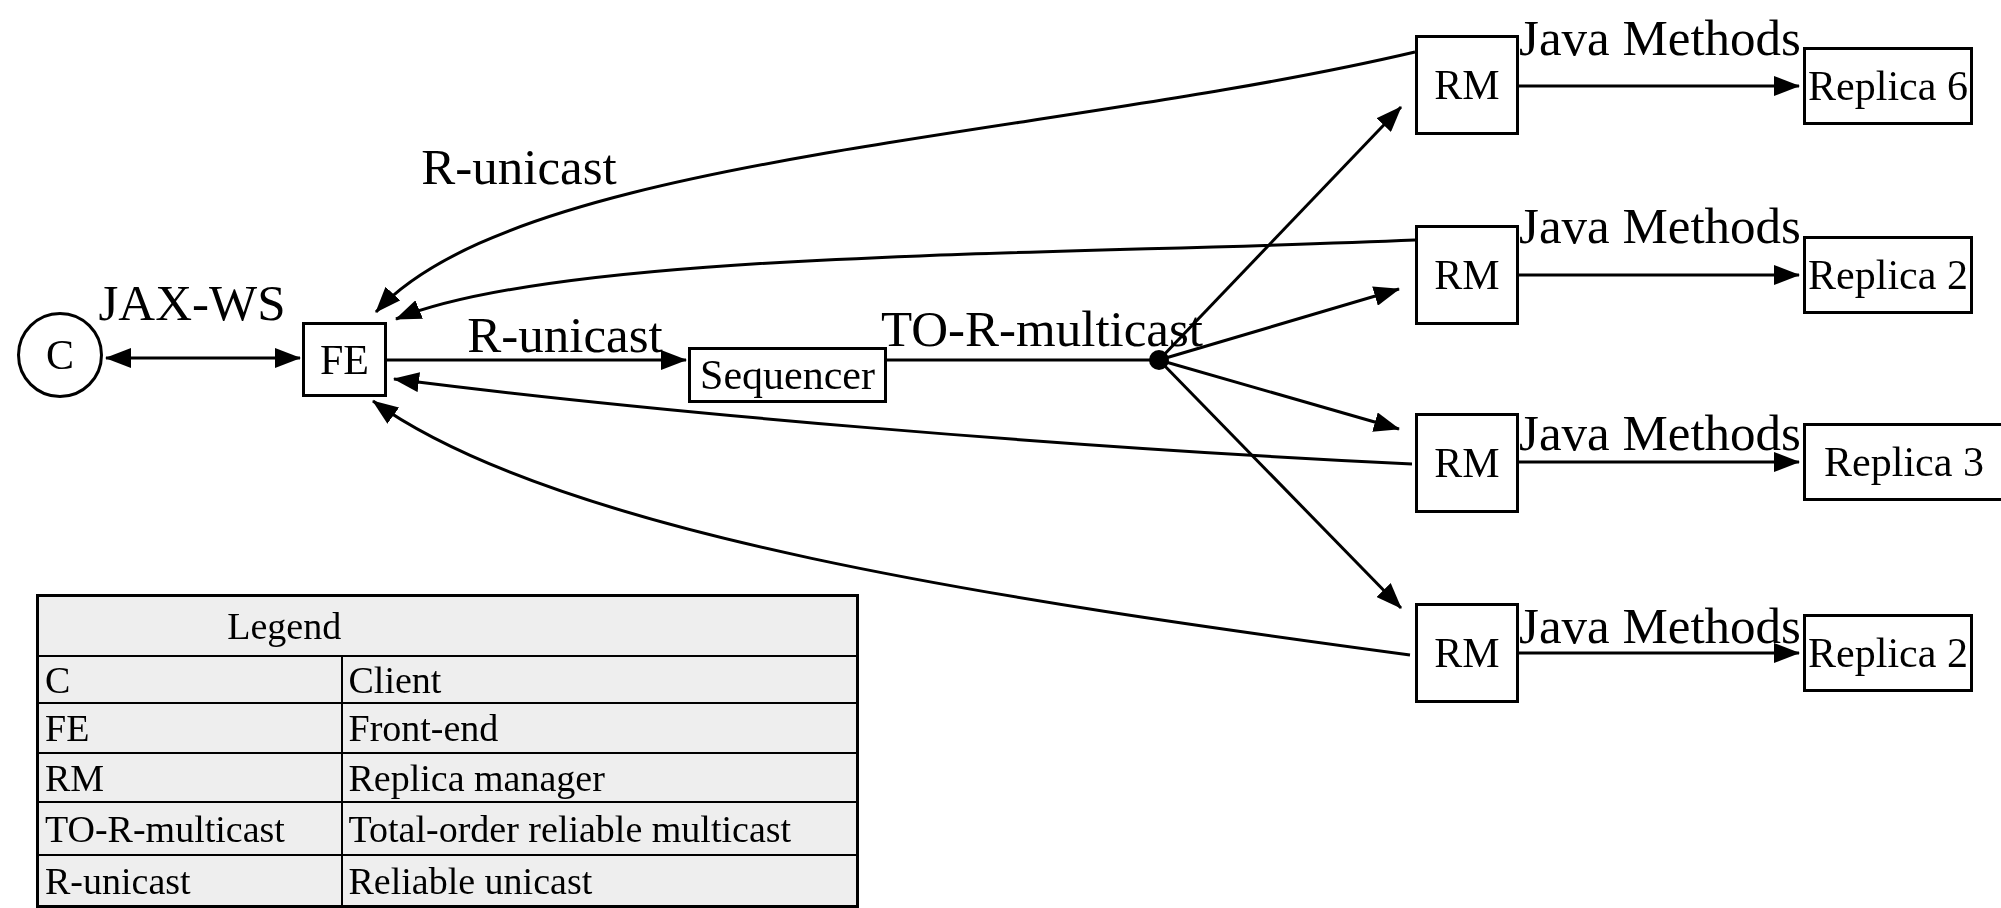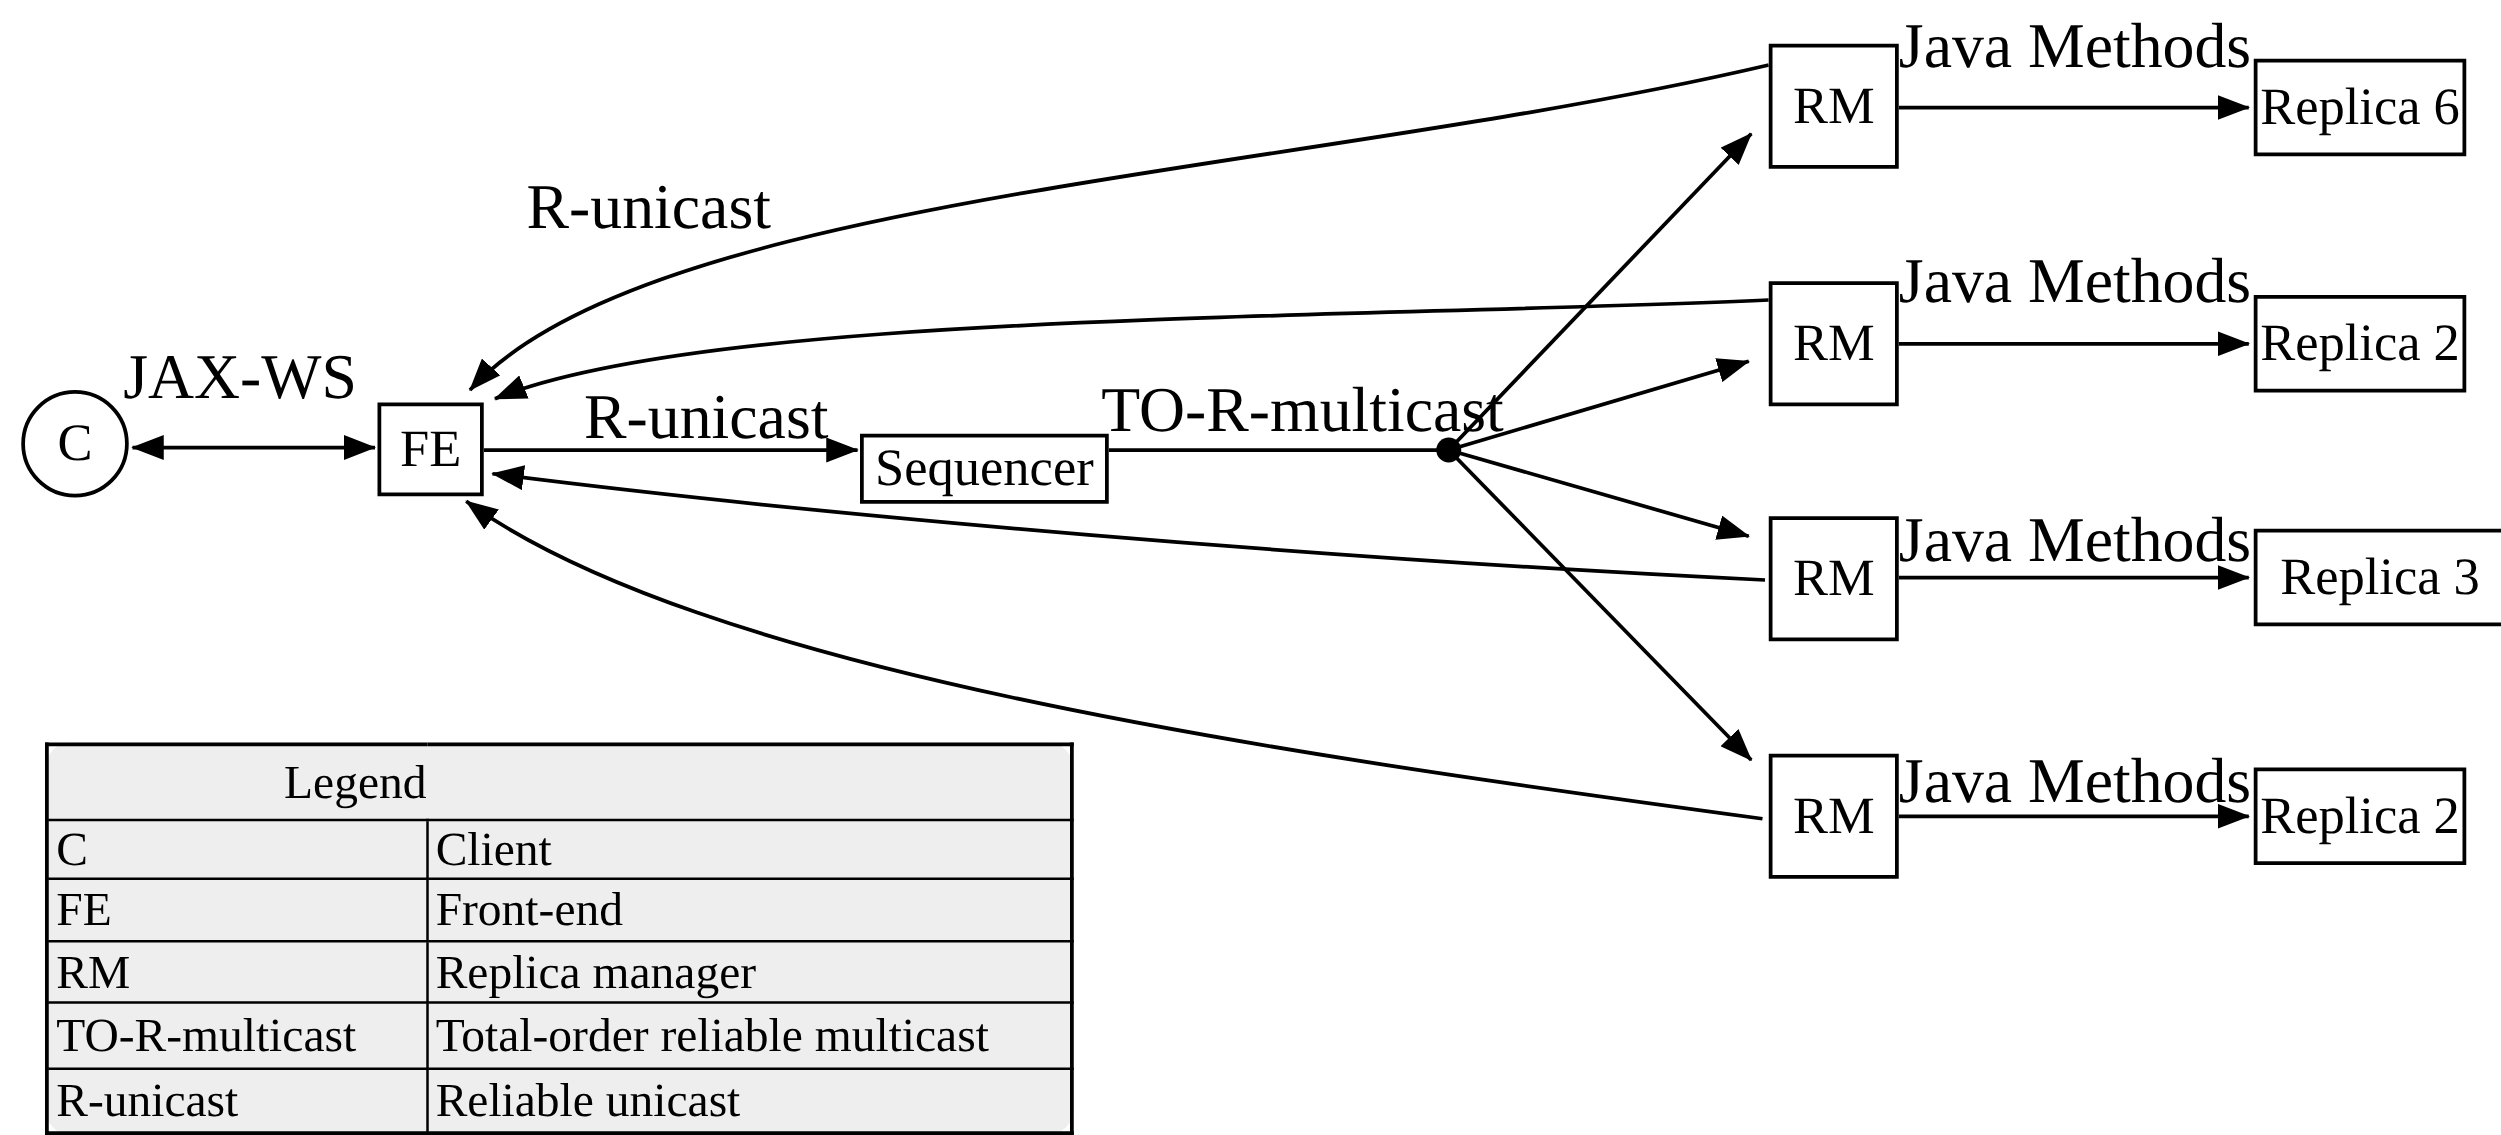--- a/index.html
+++ b/index.html
@@ -35,21 +35,20 @@
   }
   .legend {
     position: absolute;
     left: 36px;
     top: 594px;
     width: 820px;
     border-collapse: collapse;
     background: #eeeeee;
     table-layout: fixed;
     font-size: 38px;
-    border-radius: 21px;
   }
   .legend td {
     border: 2px solid #000;
     padding: 0 0 0 6px;
     vertical-align: middle;
     overflow: hidden;
     white-space: nowrap;
   }
   .legend { border: 3px solid #000; }
   .legend .hdr-cell { text-align: left; }

